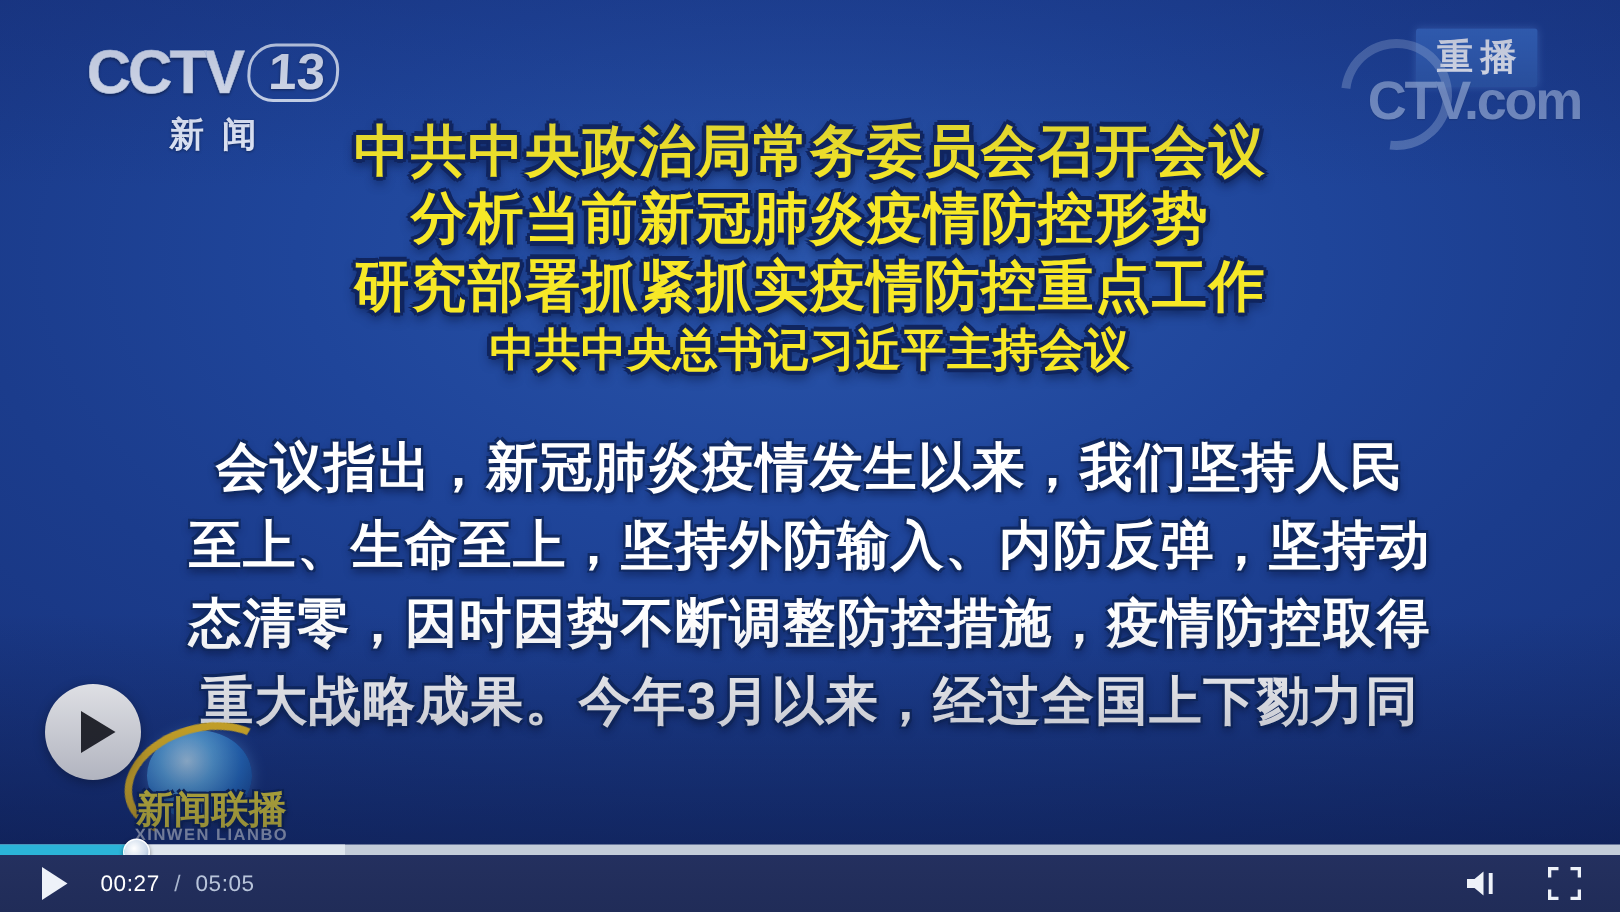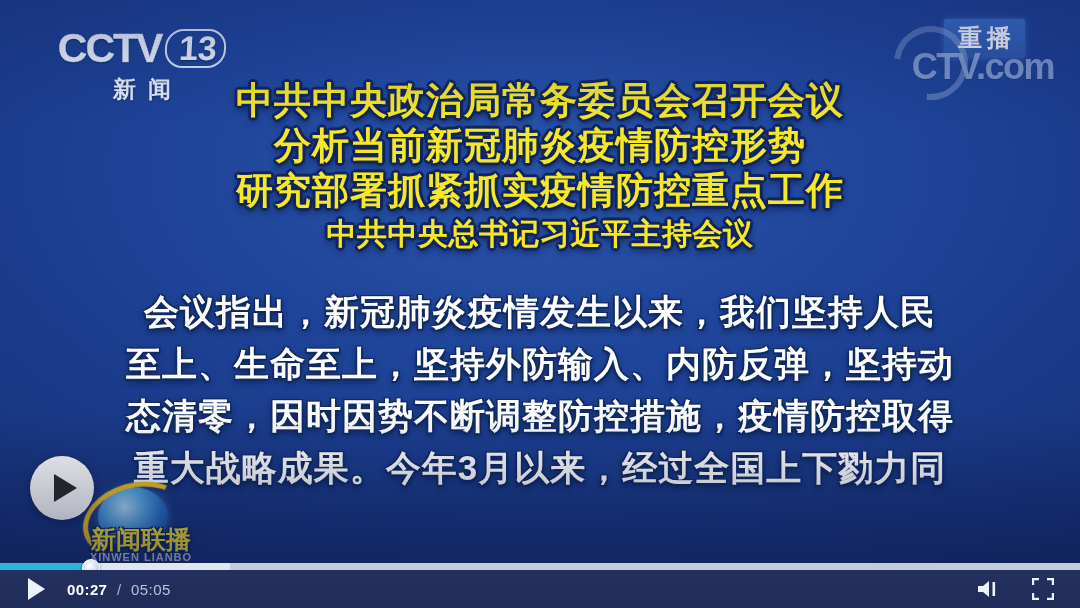--- a/index.html
+++ b/index.html
@@ -316,21 +316,21 @@
     border-bottom: 11px solid transparent;
     cursor: pointer;
   }
   #time-display {
     margin-left: 22px;
     font-size: 15px;
     color: #e8edf6;
     letter-spacing: 0.4px;
     font-family: "Liberation Sans", sans-serif;
   }
-  #time-current { font-weight: bold; color: #ffffff; }
+  #time-current { font-weight: normal; color: #ffffff; }
   #time-sep { color: #a9b6cf; margin: 0 5px; }
   #time-total { color: #b8c4da; text-align: center; }
   #controls-right {
     margin-left: auto;
     margin-right: 26px;
     display: flex;
     align-items: center;
     gap: 30px;
   }
   #volume-button, #fullscreen-button { cursor: pointer; display: block; }

